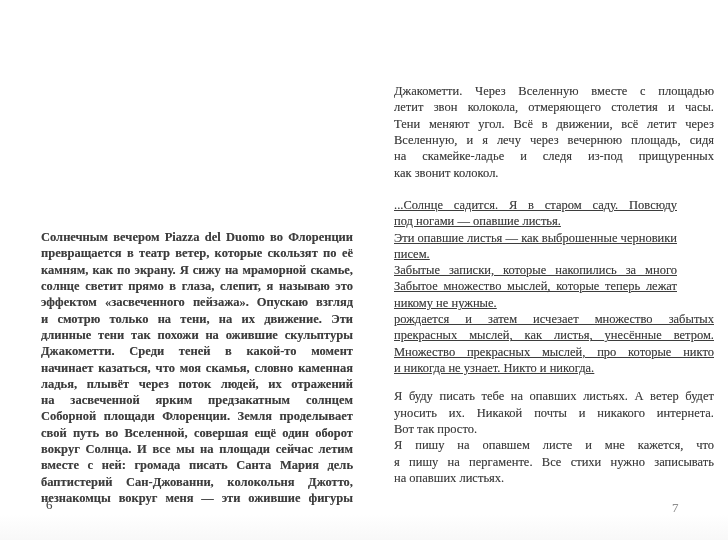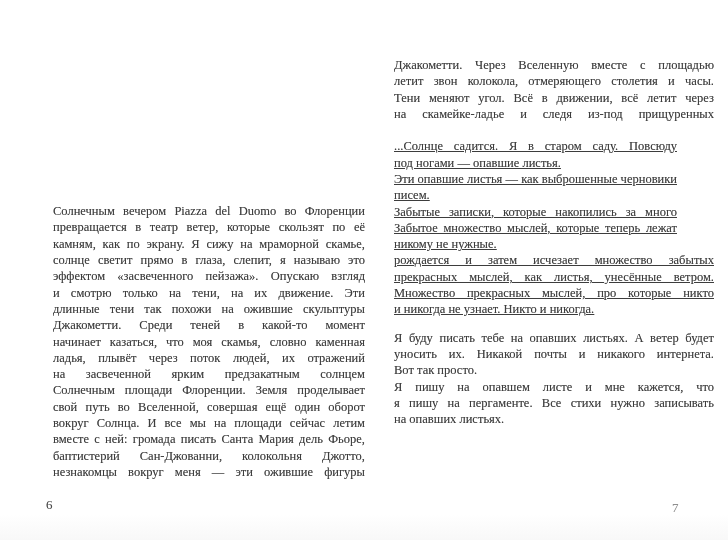--- a/index.html
+++ b/index.html
@@ -26,25 +26,27 @@
     height: 26px;
     background: linear-gradient(to bottom, rgba(120,120,120,0) 0%, rgba(120,120,120,0.05) 100%);
     pointer-events: none;
   }
   .text-block {
     position: absolute;
     color: #3d3d3d;
     font-size: 12.5px;
     line-height: 16.32px;
     text-shadow: 0 0 0.6px rgba(61,61,61,0.45);
+    margin-top: 26px;
   }
   .left-text {
-    left: 53px;
+    left: 41px;
     top: 203px;
     width: 312px;
+    font-weight: bold;
   }
   .right-text {
     left: 394px;
     top: 57px;
     width: 320px;
   }
   .line {
     text-align: justify;
     text-align-last: justify;
     height: 16.32px;
@@ -89,37 +91,39 @@
         <div class="line">превращается в театр ветер, которые скользят по её</div>
         <div class="line">камням, как по экрану. Я сижу на мраморной скамье,</div>
         <div class="line">солнце светит прямо в глаза, слепит, я называю это</div>
         <div class="line">эффектом «засвеченного пейзажа». Опускаю взгляд</div>
         <div class="line">и смотрю только на тени, на их движение. Эти</div>
         <div class="line">длинные тени так похожи на ожившие скульптуры</div>
         <div class="line">Джакометти. Среди теней в какой-то момент</div>
         <div class="line">начинает казаться, что моя скамья, словно каменная</div>
         <div class="line">ладья, плывёт через поток людей, их отражений</div>
         <div class="line">на засвеченной ярким предзакатным солнцем</div>
-        <div class="line">Солнечным площади Флоренции. Земля проделывает</div>
+        <div class="line">Соборной площади Флоренции. Земля проделывает</div>
         <div class="line">свой путь во Вселенной, совершая ещё один оборот</div>
         <div class="line">вокруг Солнца. И все мы на площади сейчас летим</div>
         <div class="line">вместе с ней: громада писать Санта Мария дель Фьоре,</div>
         <div class="line">баптистерий Сан-Джованни, колокольня Джотто,</div>
         <div class="line">незнакомцы вокруг меня — эти ожившие фигуры</div>
       </div>
     <div class="pagenum pagenum-left">6</div>
   </div>
 
   <div>
     <div class="text-block right-text">
         <div class="para">
           <div class="line">Джакометти. Через Вселенную вместе с площадью</div>
           <div class="line">летит звон колокола, отмеряющего столетия и часы.</div>
           <div class="line">Тени меняют угол. Всё в движении, всё летит через</div>
+          <div class="line">Вселенную, и я лечу через вечернюю площадь, сидя</div>
           <div class="line">на скамейке-ладье и следя из-под прищуренных</div>
+          <div class="line short">как звонит колокол.</div>
         </div>
         <div class="para">
           <div class="line mid">...Солнце садится. Я в старом саду. Повсюду</div>
           <div class="line short">под ногами — опавшие листья.</div>
           <div class="line mid">Эти опавшие листья — как выброшенные черновики</div>
           <div class="line short">писем.</div>
           <div class="line mid">Забытые записки, которые накопились за много дней.</div>
           <div class="line mid">Забытое множество мыслей, которые теперь лежат</div>
           <div class="line short">никому не нужные.</div>
           <div class="line">рождается и затем исчезает множество забытых</div>

